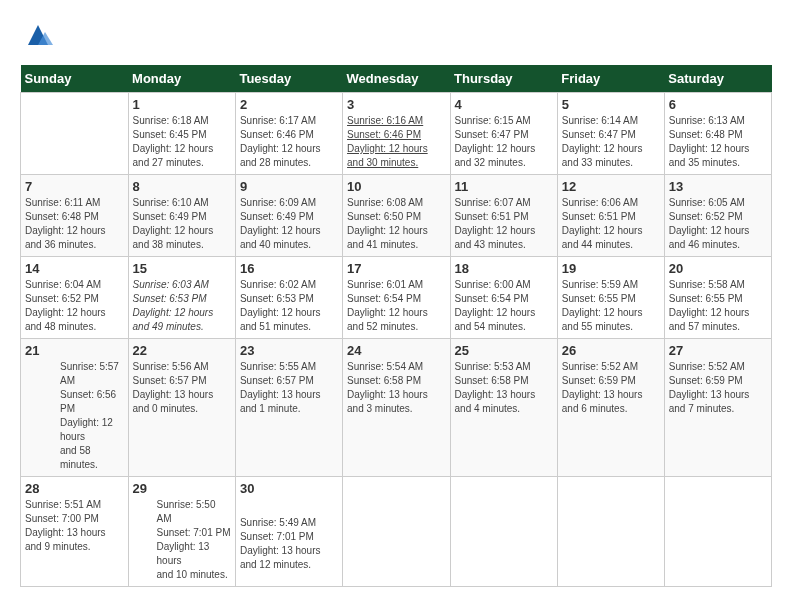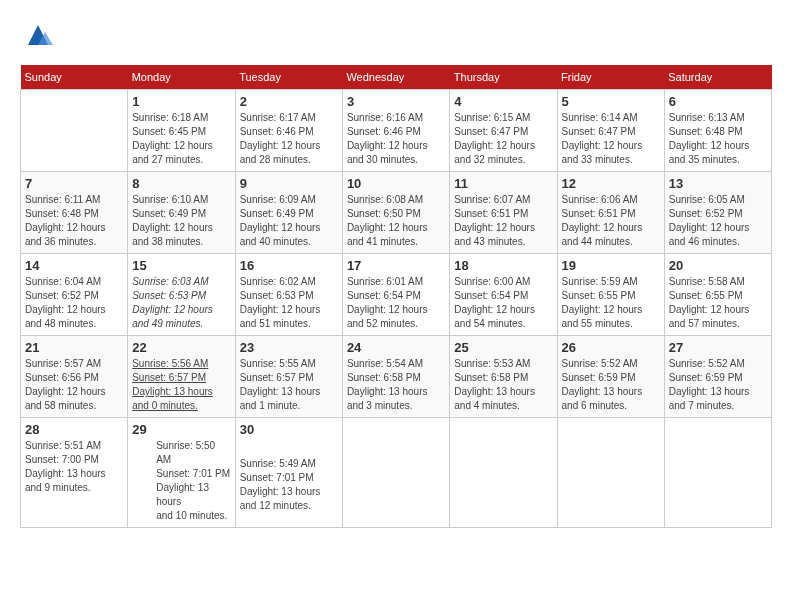--- a/index.html
+++ b/index.html
@@ -46,26 +46,26 @@
     .location {
       font-size: 14px;
       color: #555;
     }
     table {
       width: 100%;
       border-collapse: collapse;
       font-size: 11px;
     }
     th {
-      background-color: #b91c1c;
+      background-color: #14532d;
       color: #fff;
       padding: 6px 4px;
       text-align: left;
-      font-size: 11px;
-      font-weight: normal;
+      font-size: 13px;
+      font-weight: bold;
     }
     td {
       border: 1px solid #ccc;
       vertical-align: top;
       padding: 4px;
       width: 108px;
       min-height: 80px;
     }
     .day-number {
       font-weight: bold;
@@ -134,21 +134,21 @@
         </td>
         <td>
           <span class="day-number">2</span>
           <div class="day-info" style="white-space: pre-line;">Sunrise: 6:17 AM
 Sunset: 6:46 PM
 Daylight: 12 hours
 and 28 minutes.</div>
         </td>
         <td>
           <span class="day-number">3</span>
-          <div class="day-info" style="white-space: pre-line;">Sunrise: 6:16 AM
+          <div class="day-info" style="white-space: pre-line; text-decoration: underline;">Sunrise: 6:16 AM
 Sunset: 6:46 PM
 Daylight: 12 hours
 and 30 minutes.</div>
         </td>
         <td>
           <span class="day-number">4</span>
           <div class="day-info" style="white-space: pre-line;">Sunrise: 6:15 AM
 Sunset: 6:47 PM
 Daylight: 12 hours
 and 32 minutes.</div>
@@ -266,28 +266,28 @@
           <span class="day-number">20</span>
           <div class="day-info" style="white-space: pre-line;">Sunrise: 5:58 AM
 Sunset: 6:55 PM
 Daylight: 12 hours
 and 57 minutes.</div>
         </td>
       </tr>
       <tr>
         <td>
           <span class="day-number">21</span>
-          <div class="day-info" style="white-space: pre-line;">Sunrise: 5:57 AM
+          <div class="day-info" style="white-space: pre-line; margin-left: 35px;">Sunrise: 5:57 AM
 Sunset: 6:56 PM
 Daylight: 12 hours
 and 58 minutes.</div>
         </td>
         <td>
           <span class="day-number">22</span>
-          <div class="day-info" style="white-space: pre-line; text-decoration: underline;">Sunrise: 5:56 AM
+          <div class="day-info" style="white-space: pre-line;">Sunrise: 5:56 AM
 Sunset: 6:57 PM
 Daylight: 13 hours
 and 0 minutes.</div>
         </td>
         <td>
           <span class="day-number">23</span>
           <div class="day-info" style="white-space: pre-line;">Sunrise: 5:55 AM
 Sunset: 6:57 PM
 Daylight: 13 hours
 and 1 minute.</div>

